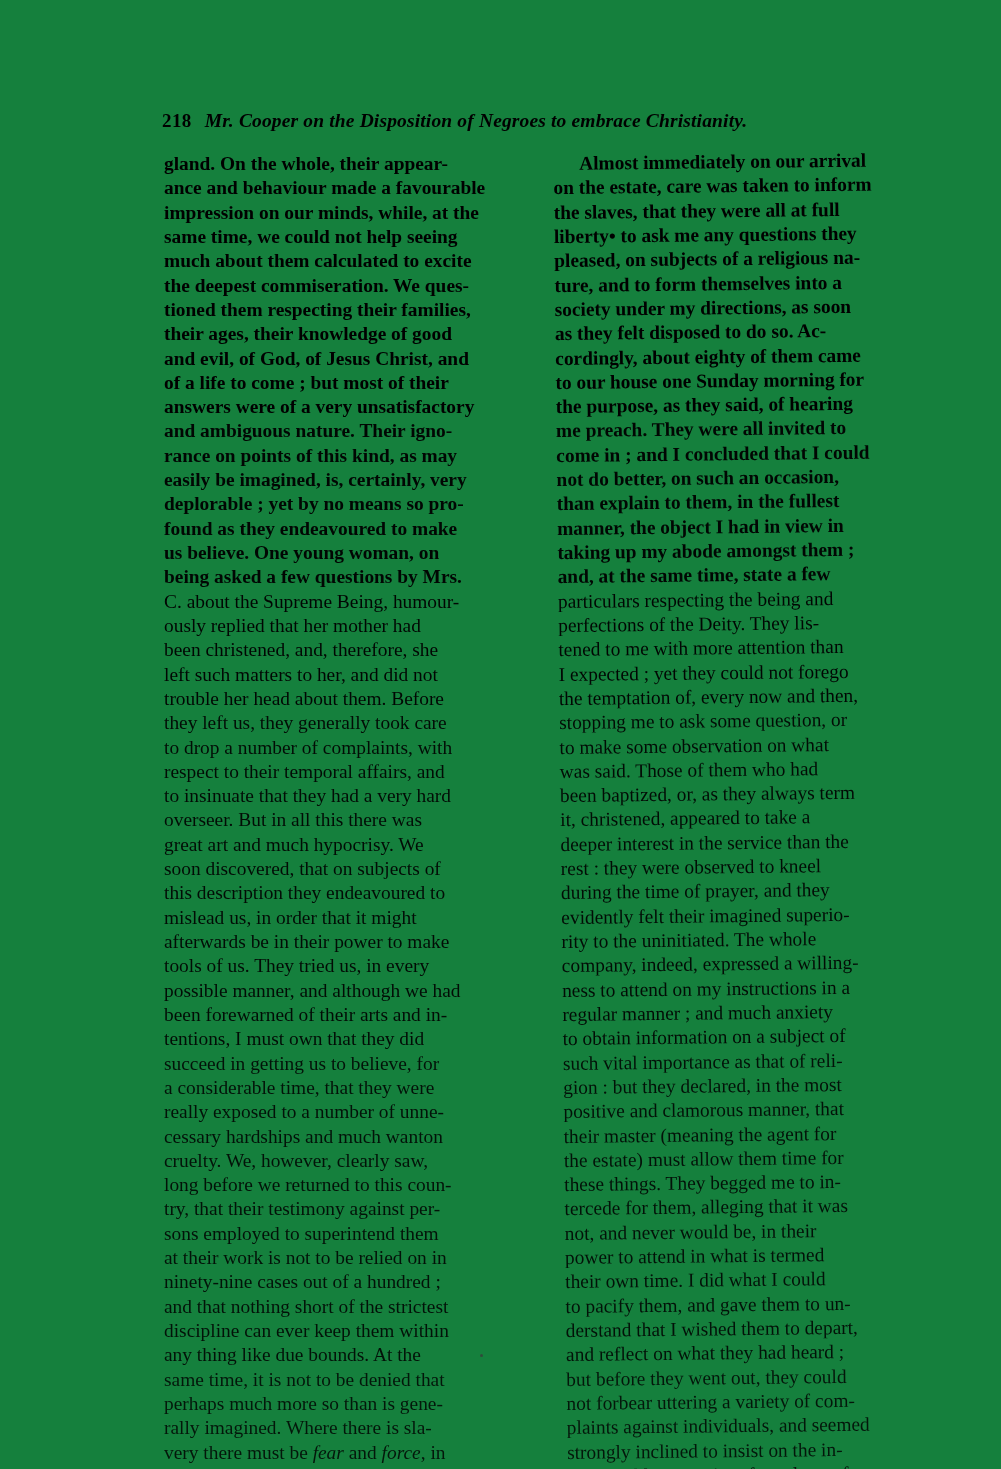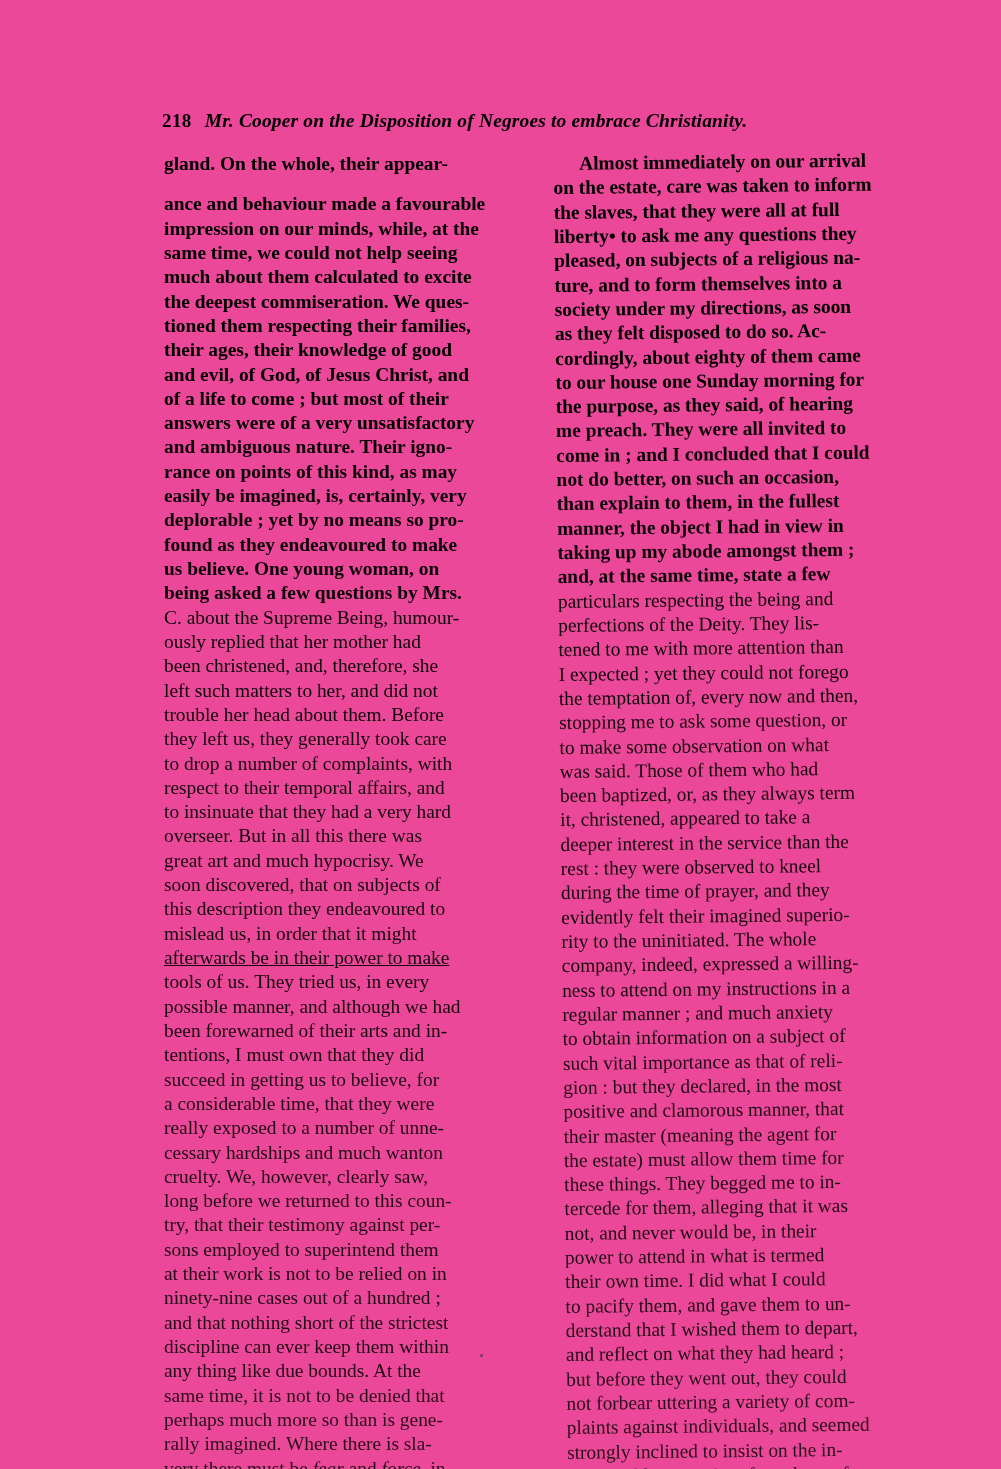--- a/index.html
+++ b/index.html
@@ -5,21 +5,21 @@
   html, body {
     margin: 0;
     padding: 0;
     background: #ffffff;
   }
 
   #page {
     position: relative;
     width: 1001px;
     height: 1469px;
-    background: #ec4899;
+    background: #15803d;
     overflow: hidden;
     font-family: "Liberation Serif", "DejaVu Serif", serif;
     color: #000000;
     -webkit-font-smoothing: none;
   }
 
   
   #running-head {
     position: absolute;
     left: 162px;
@@ -110,21 +110,21 @@
 
 <div id="page">
 
   <div id="running-head">
     <span class="folio">218</span><span class="title">Mr. Cooper on the Disposition of Negroes to embrace Christianity.</span>
   </div>
 
   <div id="body-columns">
     <div id="column-left" class="column">
         <div class="line ink-100 bold-ink" style="word-spacing: 0px;">gland.  On the whole, their appear-</div>
-        <div class="line ink-100 bold-ink" style="word-spacing: 0px; margin-top: 16px;">ance and behaviour made a favourable</div>
+        <div class="line ink-100 bold-ink" style="word-spacing: 0px;">ance and behaviour made a favourable</div>
         <div class="line ink-100 bold-ink" style="word-spacing: 0px;">impression on our minds, while, at the</div>
         <div class="line ink-100 bold-ink" style="word-spacing: 0px;">same time, we could not help seeing</div>
         <div class="line ink-100 bold-ink" style="word-spacing: 0px;">much about them calculated to excite</div>
         <div class="line ink-100 bold-ink" style="word-spacing: 0px;">the deepest commiseration.  We ques-</div>
         <div class="line ink-100 bold-ink" style="word-spacing: 0px;">tioned them respecting their families,</div>
         <div class="line ink-100 bold-ink" style="word-spacing: 0px;">their ages, their knowledge of good</div>
         <div class="line ink-100 bold-ink" style="word-spacing: 0px;">and evil, of God, of Jesus Christ, and</div>
         <div class="line ink-100 bold-ink" style="word-spacing: 0px;">of a life to come ; but most of their</div>
         <div class="line ink-100 bold-ink" style="word-spacing: 0px;">answers were of a very unsatisfactory</div>
         <div class="line ink-95 bold-ink" style="word-spacing: 0px;">and ambiguous nature.  Their igno-</div>
@@ -141,21 +141,21 @@
         <div class="line ink-95" style="word-spacing: 0px;">trouble her head about them.  Before</div>
         <div class="line ink-90" style="word-spacing: 0px;">they left us, they generally took care</div>
         <div class="line ink-90" style="word-spacing: 0px;">to drop a number of complaints, with</div>
         <div class="line ink-90" style="word-spacing: 0px;">respect to their temporal affairs, and</div>
         <div class="line ink-90" style="word-spacing: 0px;">to insinuate that they had a very hard</div>
         <div class="line ink-90" style="word-spacing: 0px;">overseer.  But in all this there was</div>
         <div class="line ink-90" style="word-spacing: 0px;">great art and much hypocrisy.  We</div>
         <div class="line ink-90" style="word-spacing: 0px;">soon discovered, that on subjects of</div>
         <div class="line ink-90" style="word-spacing: 0px;">this description they endeavoured to</div>
         <div class="line ink-90" style="word-spacing: 0px;">mislead us, in order that it might</div>
-        <div class="line ink-90" style="word-spacing: 0px; text-decoration: underline;">afterwards be in their power to make</div>
+        <div class="line ink-90" style="word-spacing: 0px;">afterwards be in their power to make</div>
         <div class="line ink-90" style="word-spacing: 0px;">tools of us.  They tried us, in every</div>
         <div class="line ink-90" style="word-spacing: 0px;">possible manner, and although we had</div>
         <div class="line ink-90" style="word-spacing: 0px;">been forewarned of their arts and in-</div>
         <div class="line ink-90" style="word-spacing: 0px;">tentions, I must own that they did</div>
         <div class="line ink-85" style="word-spacing: 0px;">succeed in getting us to believe, for</div>
         <div class="line ink-85" style="word-spacing: 0px;">a considerable time, that they were</div>
         <div class="line ink-85" style="word-spacing: 0px;">really exposed to a number of unne-</div>
         <div class="line ink-85" style="word-spacing: 0px;">cessary hardships and much wanton</div>
         <div class="line ink-85" style="word-spacing: 0px;">cruelty.  We, however, clearly saw,</div>
         <div class="line ink-85" style="word-spacing: 0px;">long before we returned to this coun-</div>

